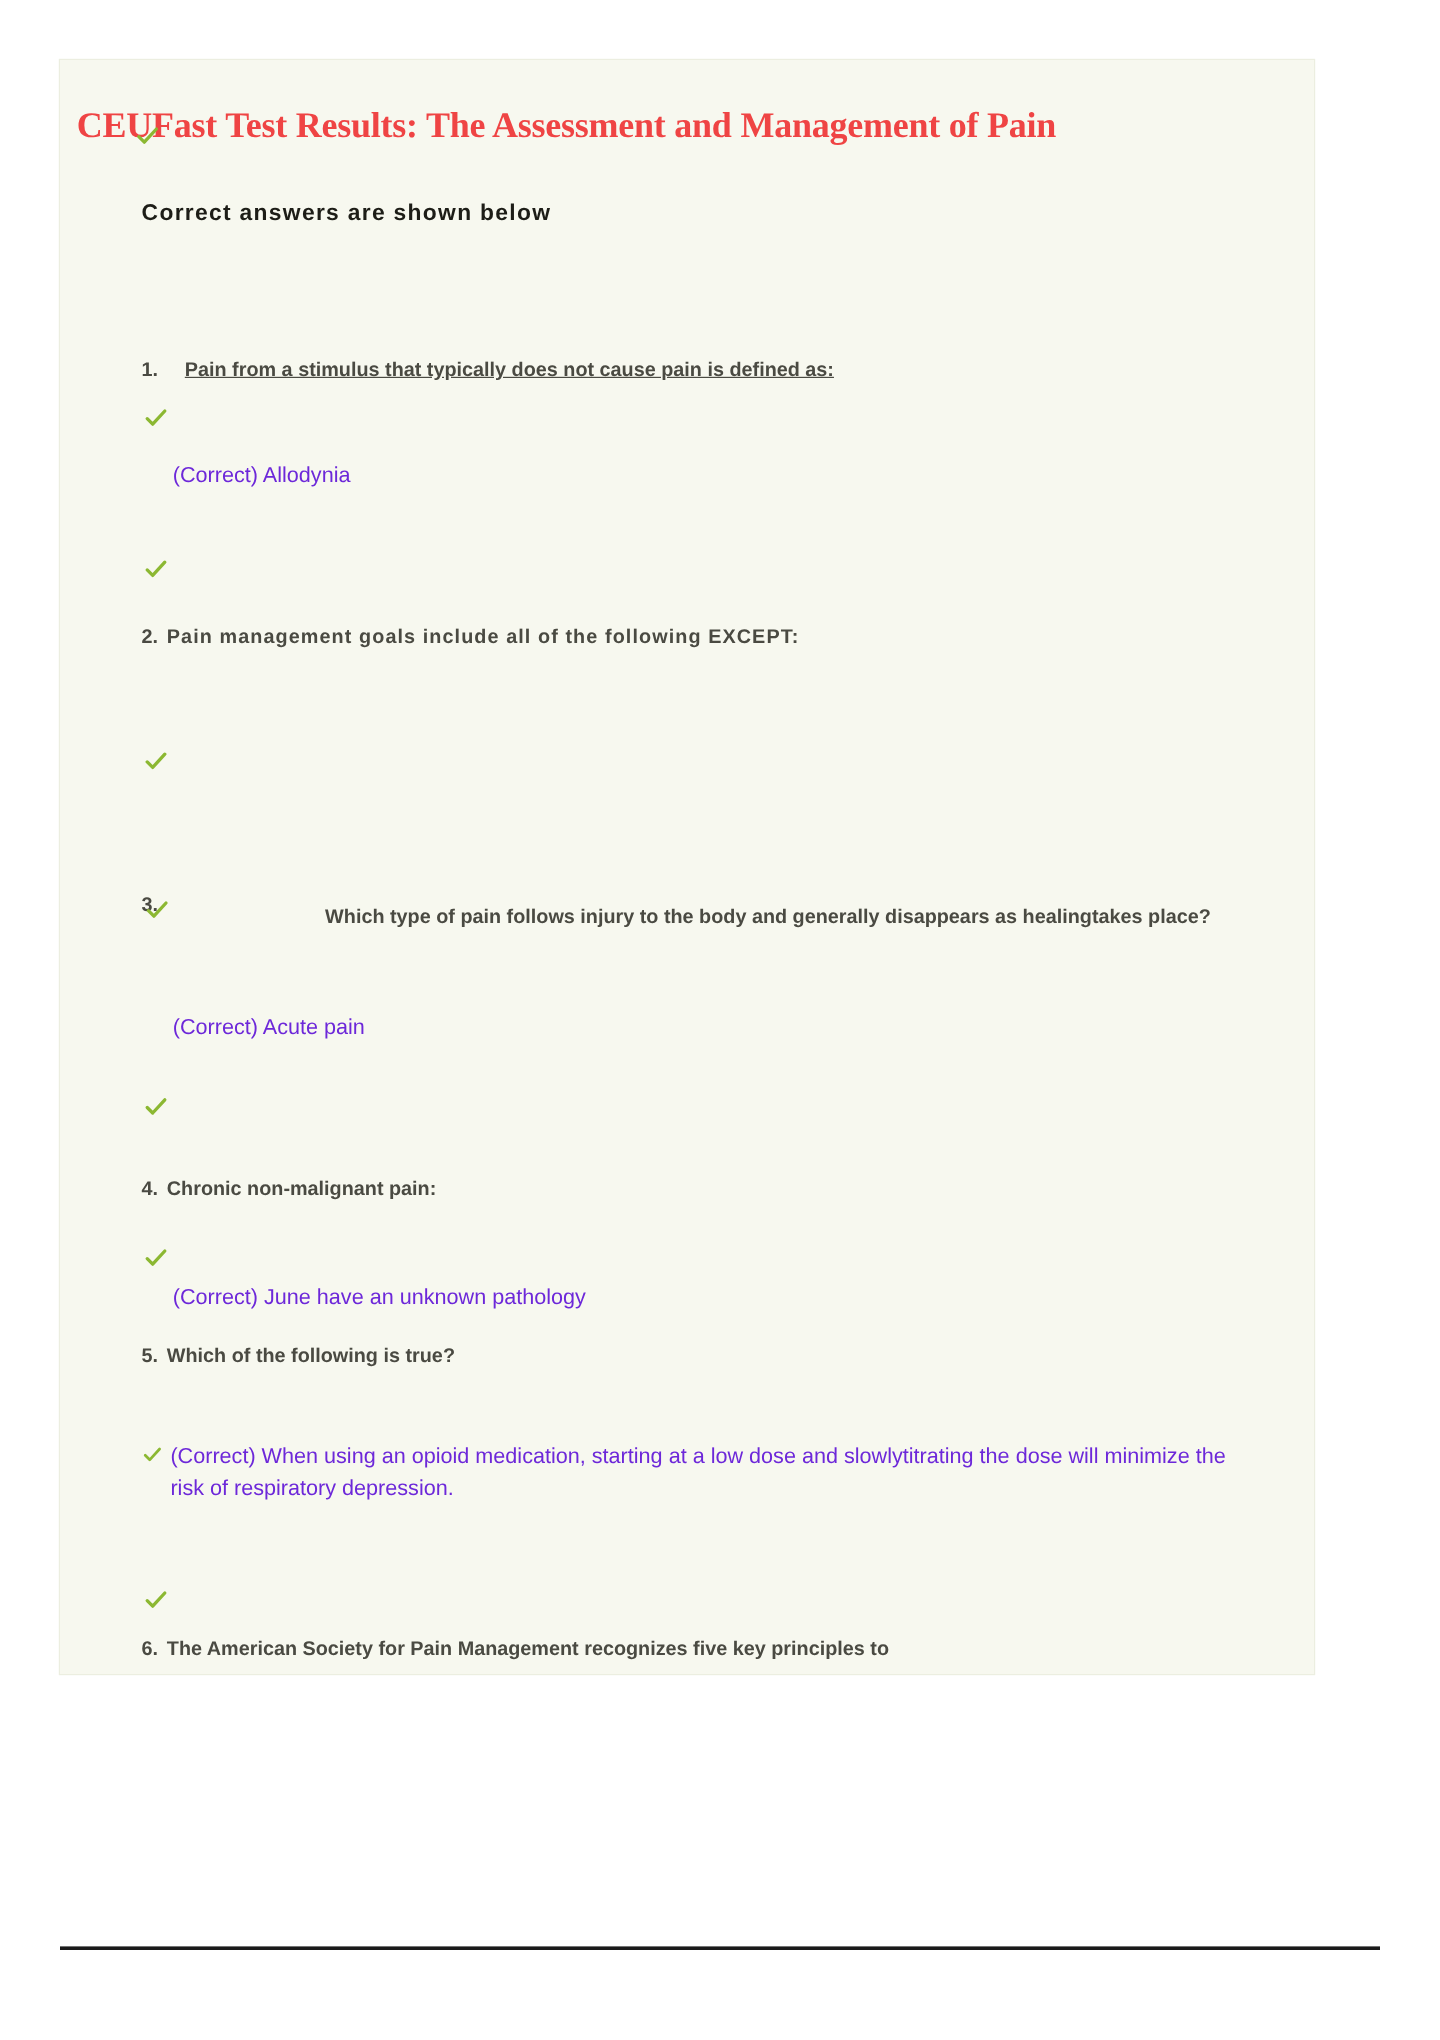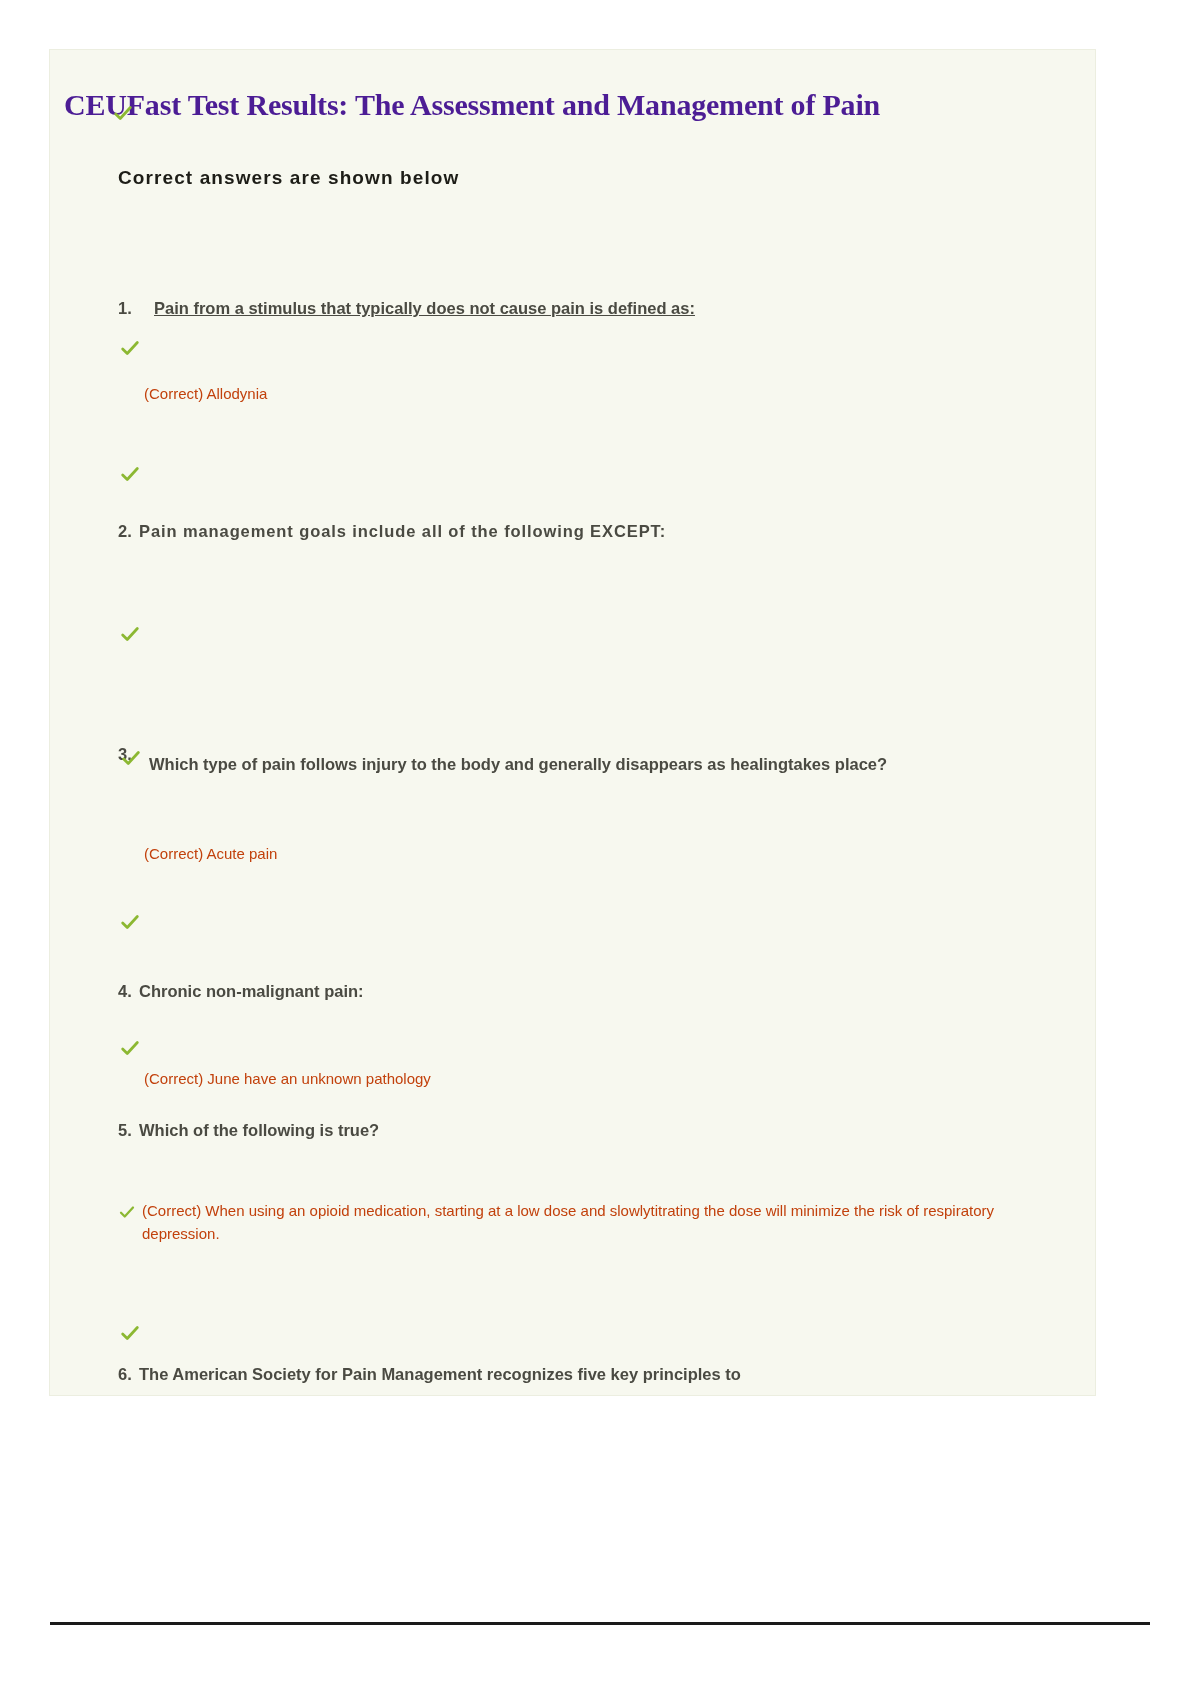--- a/index.html
+++ b/index.html
@@ -26,21 +26,21 @@
   }
 
   .doc-title {
     position: absolute;
     left: 14px;
     top: 38px;
     width: 1030px;
     font-family: "Liberation Serif", serif;
     font-weight: bold;
     font-size: 30px;
-    color: #4c1d95;
+    color: #ef4444;
     letter-spacing: -0.2px;
     white-space: nowrap;
   }
 
   .subtitle {
     position: absolute;
     left: 68px;
     top: 117px;
     font-family: Liberation Sans, sans-serif;
     font-weight: bold;
@@ -62,22 +62,22 @@
     font-family: "Liberation Sans", sans-serif;
     font-weight: bold;
     font-size: 16.5px;
     color: #4a4a42;
     line-height: 1.45;
   }
 
   .atext {
     position: absolute;
     font-family: "Liberation Sans", sans-serif;
-    font-size: 15px;
-    color: #c2410c;
+    font-size: 18px;
+    color: #6d28d9;
     line-height: 1.5;
   }
 
   .check {
     position: absolute;
     width: 22px;
     height: 22px;
     color: #8cb832;
   }
   .check svg { display: block; width: 22px; height: 22px; }
@@ -127,21 +127,21 @@
     </div>
     <div class="qtext" style="left:68px; top:470px;">2.</div>
     <div class="qtext" style="left:89px; top:470px; width:900px; letter-spacing:0.9px;">Pain management goals include all of the following EXCEPT:</div>
     <div class="check" style="left:69px; top:573px;">
       <svg viewBox="0 0 24 24" fill="none" stroke="currentColor" stroke-width="3" stroke-linecap="round" stroke-linejoin="round">
           <path d="M4 13 L9 18 L20 6"></path>
         </svg>
     </div>
 
     <div class="qtext" style="left:68px; top:693px;">3.</div>
-    <div class="qtext" style="left:99px; top:693px; width:870px; line-height:2.65;">Which type of pain follows injury to the body and generally disappears as healingtakes place?</div>
+    <div class="qtext" style="left:89px; top:693px; width:870px; line-height:2.65;text-align:right;">Which type of pain follows injury to the body and generally disappears as healingtakes place?</div>
     <div class="check" style="left:70px; top:697px;">
       <svg viewBox="0 0 24 24" fill="none" stroke="currentColor" stroke-width="3" stroke-linecap="round" stroke-linejoin="round">
           <path d="M4 13 L9 18 L20 6"></path>
         </svg>
     </div>
     <div class="atext" style="left:94px; top:793px; width:880px;">(Correct) Acute pain</div>
 
     <div class="check" style="left:69px; top:861px;">
       <svg viewBox="0 0 24 24" fill="none" stroke="currentColor" stroke-width="3" stroke-linecap="round" stroke-linejoin="round">
           <path d="M4 13 L9 18 L20 6"></path>

